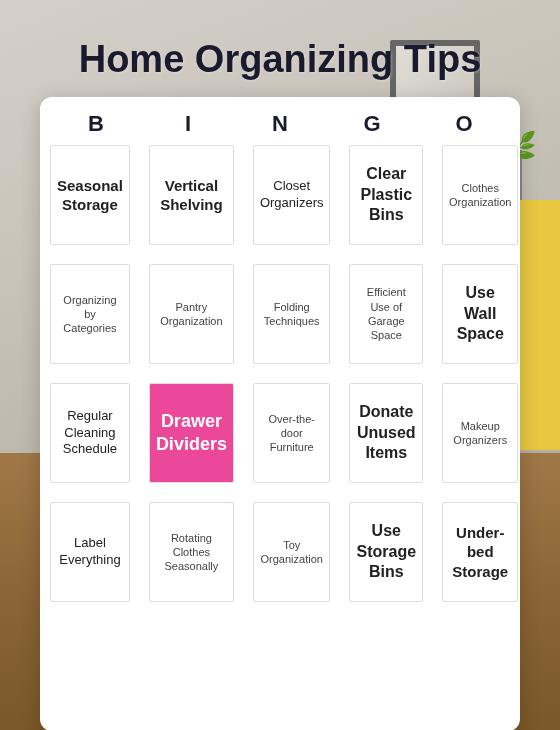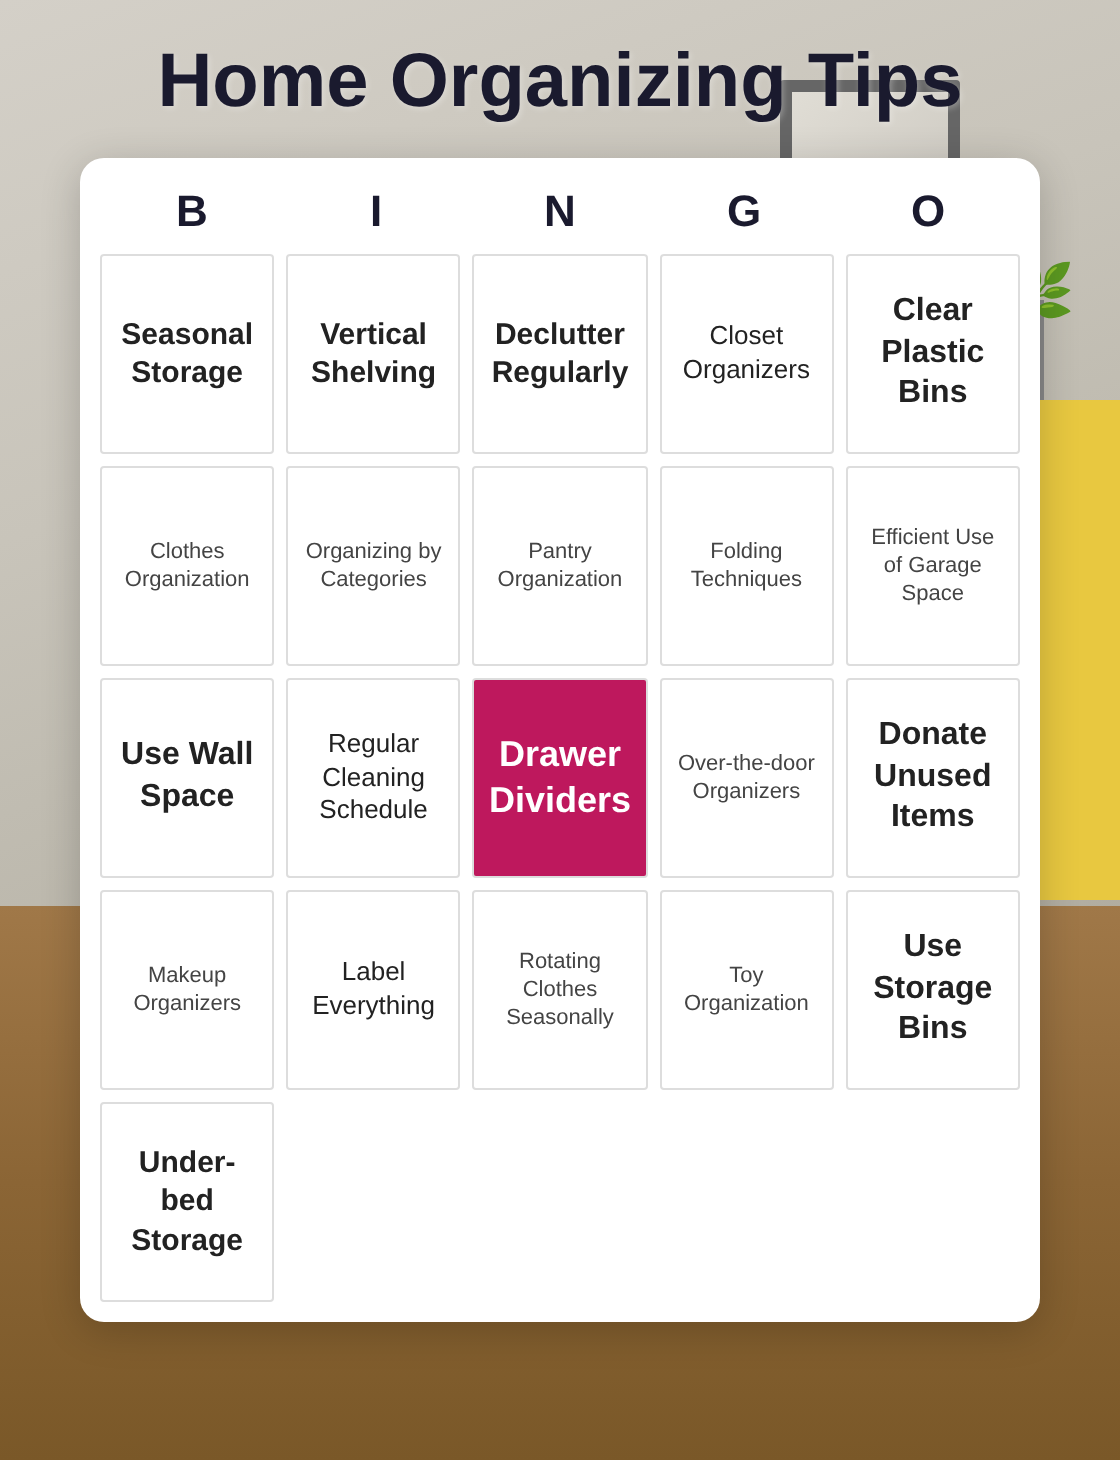--- a/index.html
+++ b/index.html
@@ -133,20 +133,21 @@
       height: 100%;
     }
 
     .title {
       font-size: 38px;
       font-weight: 900;
       color: #1a1a2e;
       text-align: center;
       margin-bottom: 16px;
       text-shadow: 1px 1px 3px rgba(255,255,255,0.3);
+      margin-top: 18px;
     }
 
     .bingo-card {
       background: white;
       border-radius: 12px;
       padding: 10px;
       width: 480px;
       box-shadow: 0 4px 20px rgba(0,0,0,0.2);
     }
 
@@ -161,21 +162,21 @@
       font-size: 22px;
       font-weight: 900;
       color: #1a1a2e;
       padding: 4px 0;
     }
 
     .bingo-grid {
       display: grid;
       grid-template-columns: repeat(5, 1fr);
       grid-template-rows: repeat(5, 1fr);
-      gap: 6px;
+      gap: 19px;
     }
 
     .bingo-cell {
       border: 1px solid #ddd;
       min-height: 100px;
       display: flex;
       align-items: center;
       justify-content: center;
       text-align: center;
       padding: 6px;
@@ -194,21 +195,21 @@
       font-weight: 700;
     }
 
     .bingo-cell.small-text .cell-text {
       font-size: 11px;
       font-weight: 400;
       color: #444;
     }
 
     .bingo-cell.highlighted {
-      background: #be185d;
+      background: #ec4899;
       text-align: center;
     }
 
     .bingo-cell.highlighted .cell-text {
       color: white;
       font-size: 18px;
       font-weight: 800;
     }
 
     .bingo-cell.bold-cell .cell-text {
@@ -246,23 +247,20 @@
       <div class="bingo-letter">O</div>
     </div>
 
     <div class="bingo-grid" id="bingo-grid">
     <div class="bingo-cell large-text">
           <span class="cell-text">Seasonal Storage</span>
         </div>
         <div class="bingo-cell large-text">
           <span class="cell-text">Vertical Shelving</span>
         </div>
-        <div class="bingo-cell large-text">
-          <span class="cell-text">Declutter Regularly</span>
-        </div>
         <div class="bingo-cell normal">
           <span class="cell-text">Closet Organizers</span>
         </div>
         <div class="bingo-cell bold-cell">
           <span class="cell-text">Clear Plastic Bins</span>
         </div>
         <div class="bingo-cell small-text">
           <span class="cell-text">Clothes Organization</span>
         </div>
         <div class="bingo-cell small-text">
@@ -280,21 +278,21 @@
         <div class="bingo-cell bold-cell">
           <span class="cell-text">Use Wall Space</span>
         </div>
         <div class="bingo-cell normal">
           <span class="cell-text">Regular Cleaning Schedule</span>
         </div>
         <div class="bingo-cell highlighted">
           <span class="cell-text">Drawer Dividers</span>
         </div>
         <div class="bingo-cell small-text">
-          <span class="cell-text">Over-the-door Organizers</span>
+          <span class="cell-text">Over-the-door Furniture</span>
         </div>
         <div class="bingo-cell bold-cell">
           <span class="cell-text">Donate Unused Items</span>
         </div>
         <div class="bingo-cell small-text">
           <span class="cell-text">Makeup Organizers</span>
         </div>
         <div class="bingo-cell normal">
           <span class="cell-text">Label Everything</span>
         </div>

